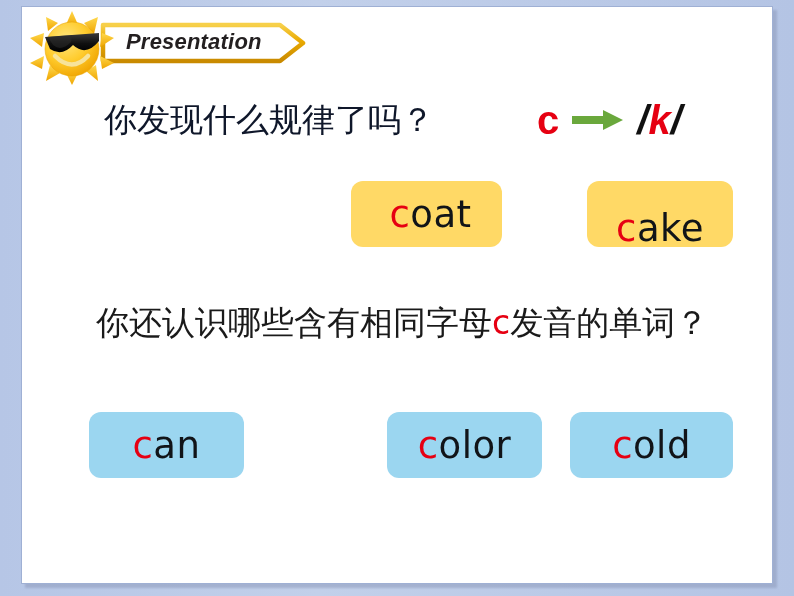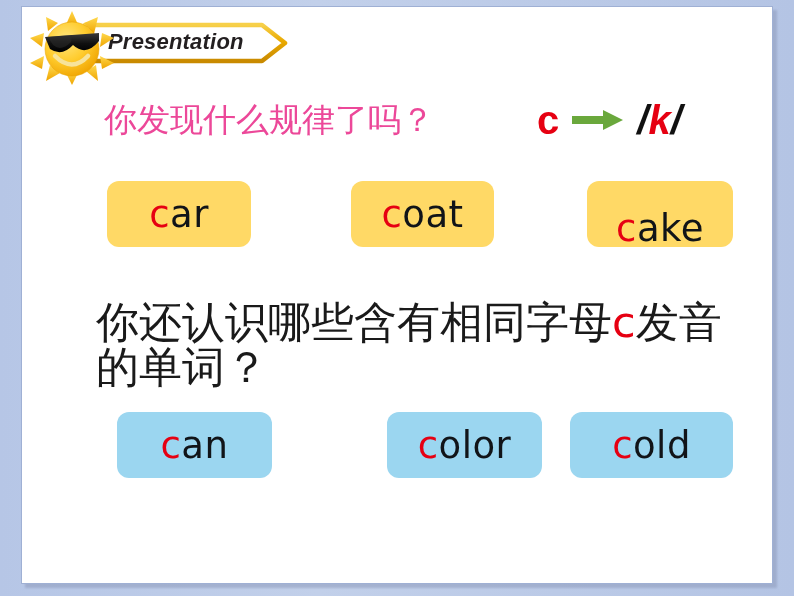--- a/index.html
+++ b/index.html
@@ -37,21 +37,21 @@
     width: 750px;
     height: 576px;
     background: #ffffff;
     box-shadow: 0 0 0 1px #9fb0d4;
     overflow: hidden;
   }
 
   
   #banner-wrap {
     position: absolute;
-    left: 60px; top: 11px;
+    left: 78px; top: 11px;
     width: 206px;
     height: 50px;
     padding-left: 12px;
   }
   .banner-shape {
     position: absolute;
     left: 0; top: 0;
     width: 206px;
     height: 50px;
   }
@@ -73,21 +73,21 @@
   #sun-icon {
     position: absolute;
     left: 6px; top: 4px;
     width: 88px;
     height: 74px;
   }
 
   
   .cn-line {
     position: absolute;
-    color: #ec4899;
+    color: #0f172a;
     font-size: 33px;
     line-height: 40px;
     font-family: "DejaVu Sans", "Liberation Sans", sans-serif;
     white-space: nowrap;
   }
   #question-1 {
     left: 82px;
     top: 93px;
   }
   #rule-group {
@@ -117,21 +117,21 @@
     white-space: nowrap;
   }
   #rule-phoneme .k { color: #e60012; }
 
   #question-2 {
     position: absolute;
     left: 74px;
     top: 293px;
     width: 660px;
     color: #1a1a1a;
-    font-size: 43px;
+    font-size: 33px;
     line-height: 45px;
     font-family: "DejaVu Sans", "Liberation Sans", sans-serif;
   }
   #question-2 .c-red { color: #e60012; }
 
   
   .card-row {
     position: absolute;
     left: 63px;
     width: 690px;
@@ -153,24 +153,24 @@
     font-size: 37px;
     line-height: 37px;
     letter-spacing: .5px;
     color: #111418;
     white-space: nowrap;
   }
   .word-card .word .lead { color: #e60012; }
 
   
   #card-car  { left: 22px;  width: 144px; }
-  #card-coat { left: 266px; width: 143px; }
+  #card-coat { left: 266px; width: 143px; padding-left: 8px; }
   #card-cake { left: 502px; width: 146px; }
   
-  #card-can   { left: 32px;  width: 155px; }
+  #card-can   { left: 4px;  width: 155px; }
   #card-color { left: 266px; width: 155px; }
   #card-cold  { left: 485px; width: 163px; }
 </style>
 </head>
 <body>
 
 <div id="slide-frame">
   <div id="slide-shadow"></div>
 
   <div id="slide-canvas">
@@ -237,23 +237,20 @@
       <span id="rule-letter">c</span>
       <svg id="rule-arrow" width="52" height="22" viewBox="0 0 52 22">
         <path d="M0 7 H31 V1 L51 11 L31 21 V15 H0 Z" fill="#6aa83c"></path>
       </svg>
       <span id="rule-phoneme">
         <span>/</span><span class="k">k</span><span>/</span>
       </span>
     </div>
 
     <div id="row-yellow" class="card-row">
-      <div id="card-car" class="word-card" style="background: rgb(255, 217, 102);">
-        <span class="word"><span class="lead">c</span><span>ar</span></span>
-      </div>
       <div id="card-coat" class="word-card" style="background: rgb(255, 217, 102);">
         <span class="word"><span class="lead">c</span><span>oat</span></span>
       </div>
       <div id="card-cake" class="word-card" style="background: rgb(255, 217, 102); align-items: flex-end;">
         <span class="word"><span class="lead">c</span><span>ake</span></span>
       </div>
     </div>
 
     <div id="question-2"><span>你还认识哪些含有相同字母</span><span class="c-red">c</span><span>发音的单词？</span></div>
 

